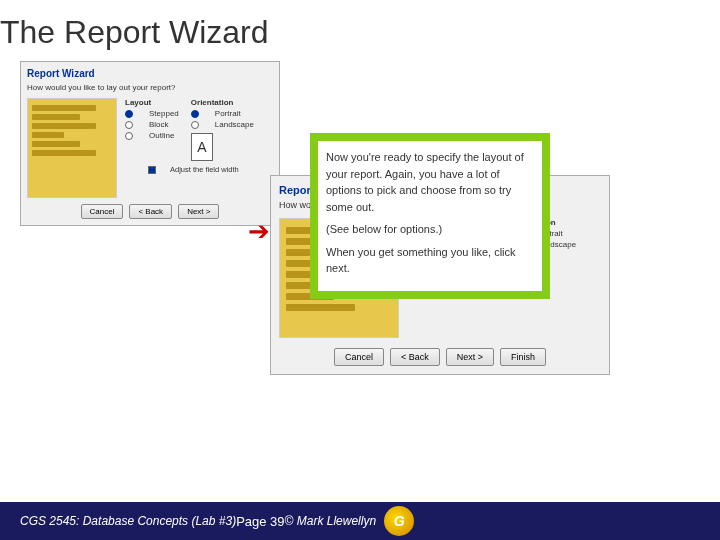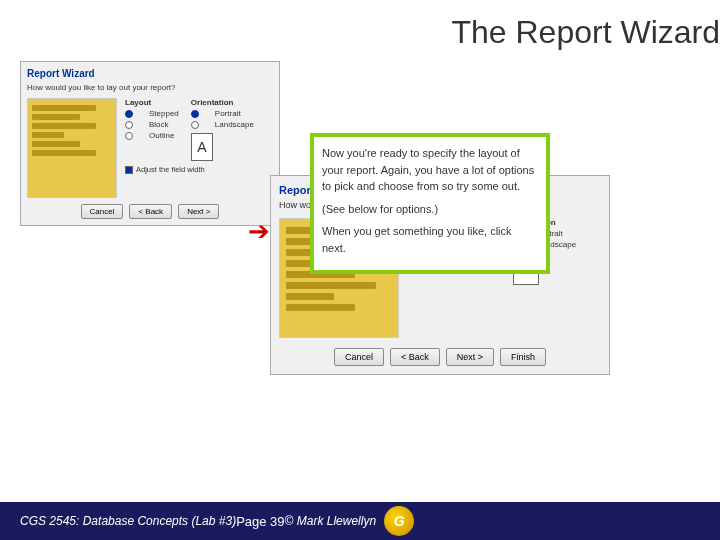--- a/index.html
+++ b/index.html
@@ -10,21 +10,21 @@
       font-family: Arial, sans-serif;
       overflow: hidden;
       position: relative;
     }
 
     
     .page-title {
       font-size: 32px;
       font-weight: normal;
       color: #333;
-      text-align: right;
+      text-align: left;
       padding: 14px 0 10px 0;
     }
 
     
     .main-content {
       display: flex;
       flex-direction: row;
       padding: 0 20px;
       gap: 16px;
       position: relative;
@@ -134,23 +134,24 @@
       align-items: center;
       justify-content: center;
       font-size: 14px;
       background: #fff;
       margin-top: 2px;
     }
 
     .wiz-checkbox-row {
       display: flex;
       align-items: flex-start;
-      gap: 3px;
+      gap: 14px;
       margin-top: 4px;
       font-size: 7.5px;
+      margin-left: 23px;
     }
 
     .checkbox-sq {
       width: 8px;
       height: 8px;
       border: 1px solid #666;
       background: #fff;
       flex-shrink: 0;
       margin-top: 1px;
     }
@@ -184,21 +185,21 @@
       color: #cc0000;
       z-index: 10;
     }
 
     
     .callout-box {
       position: absolute;
       top: 72px;
       left: 310px;
       width: 240px;
-      border: 4px solid #84cc16;
+      border: 8px solid #84cc16;
       background: #fff;
       padding: 8px;
       font-size: 11px;
       line-height: 1.5;
       color: #333;
       z-index: 20;
     }
 
     .callout-box p {
       margin-bottom: 6px;

